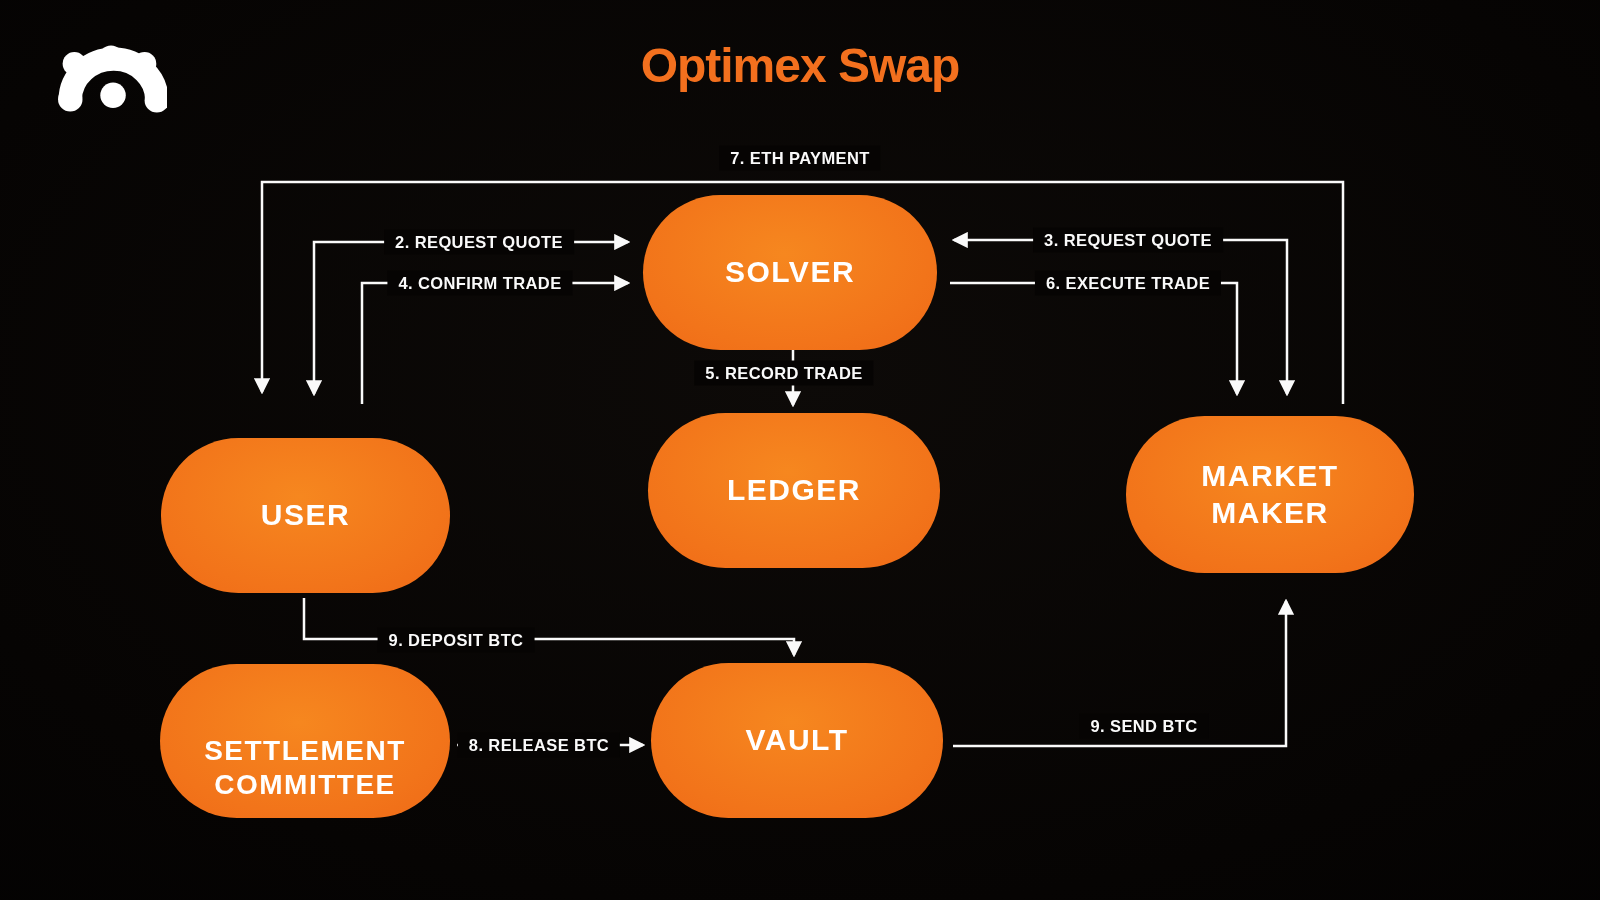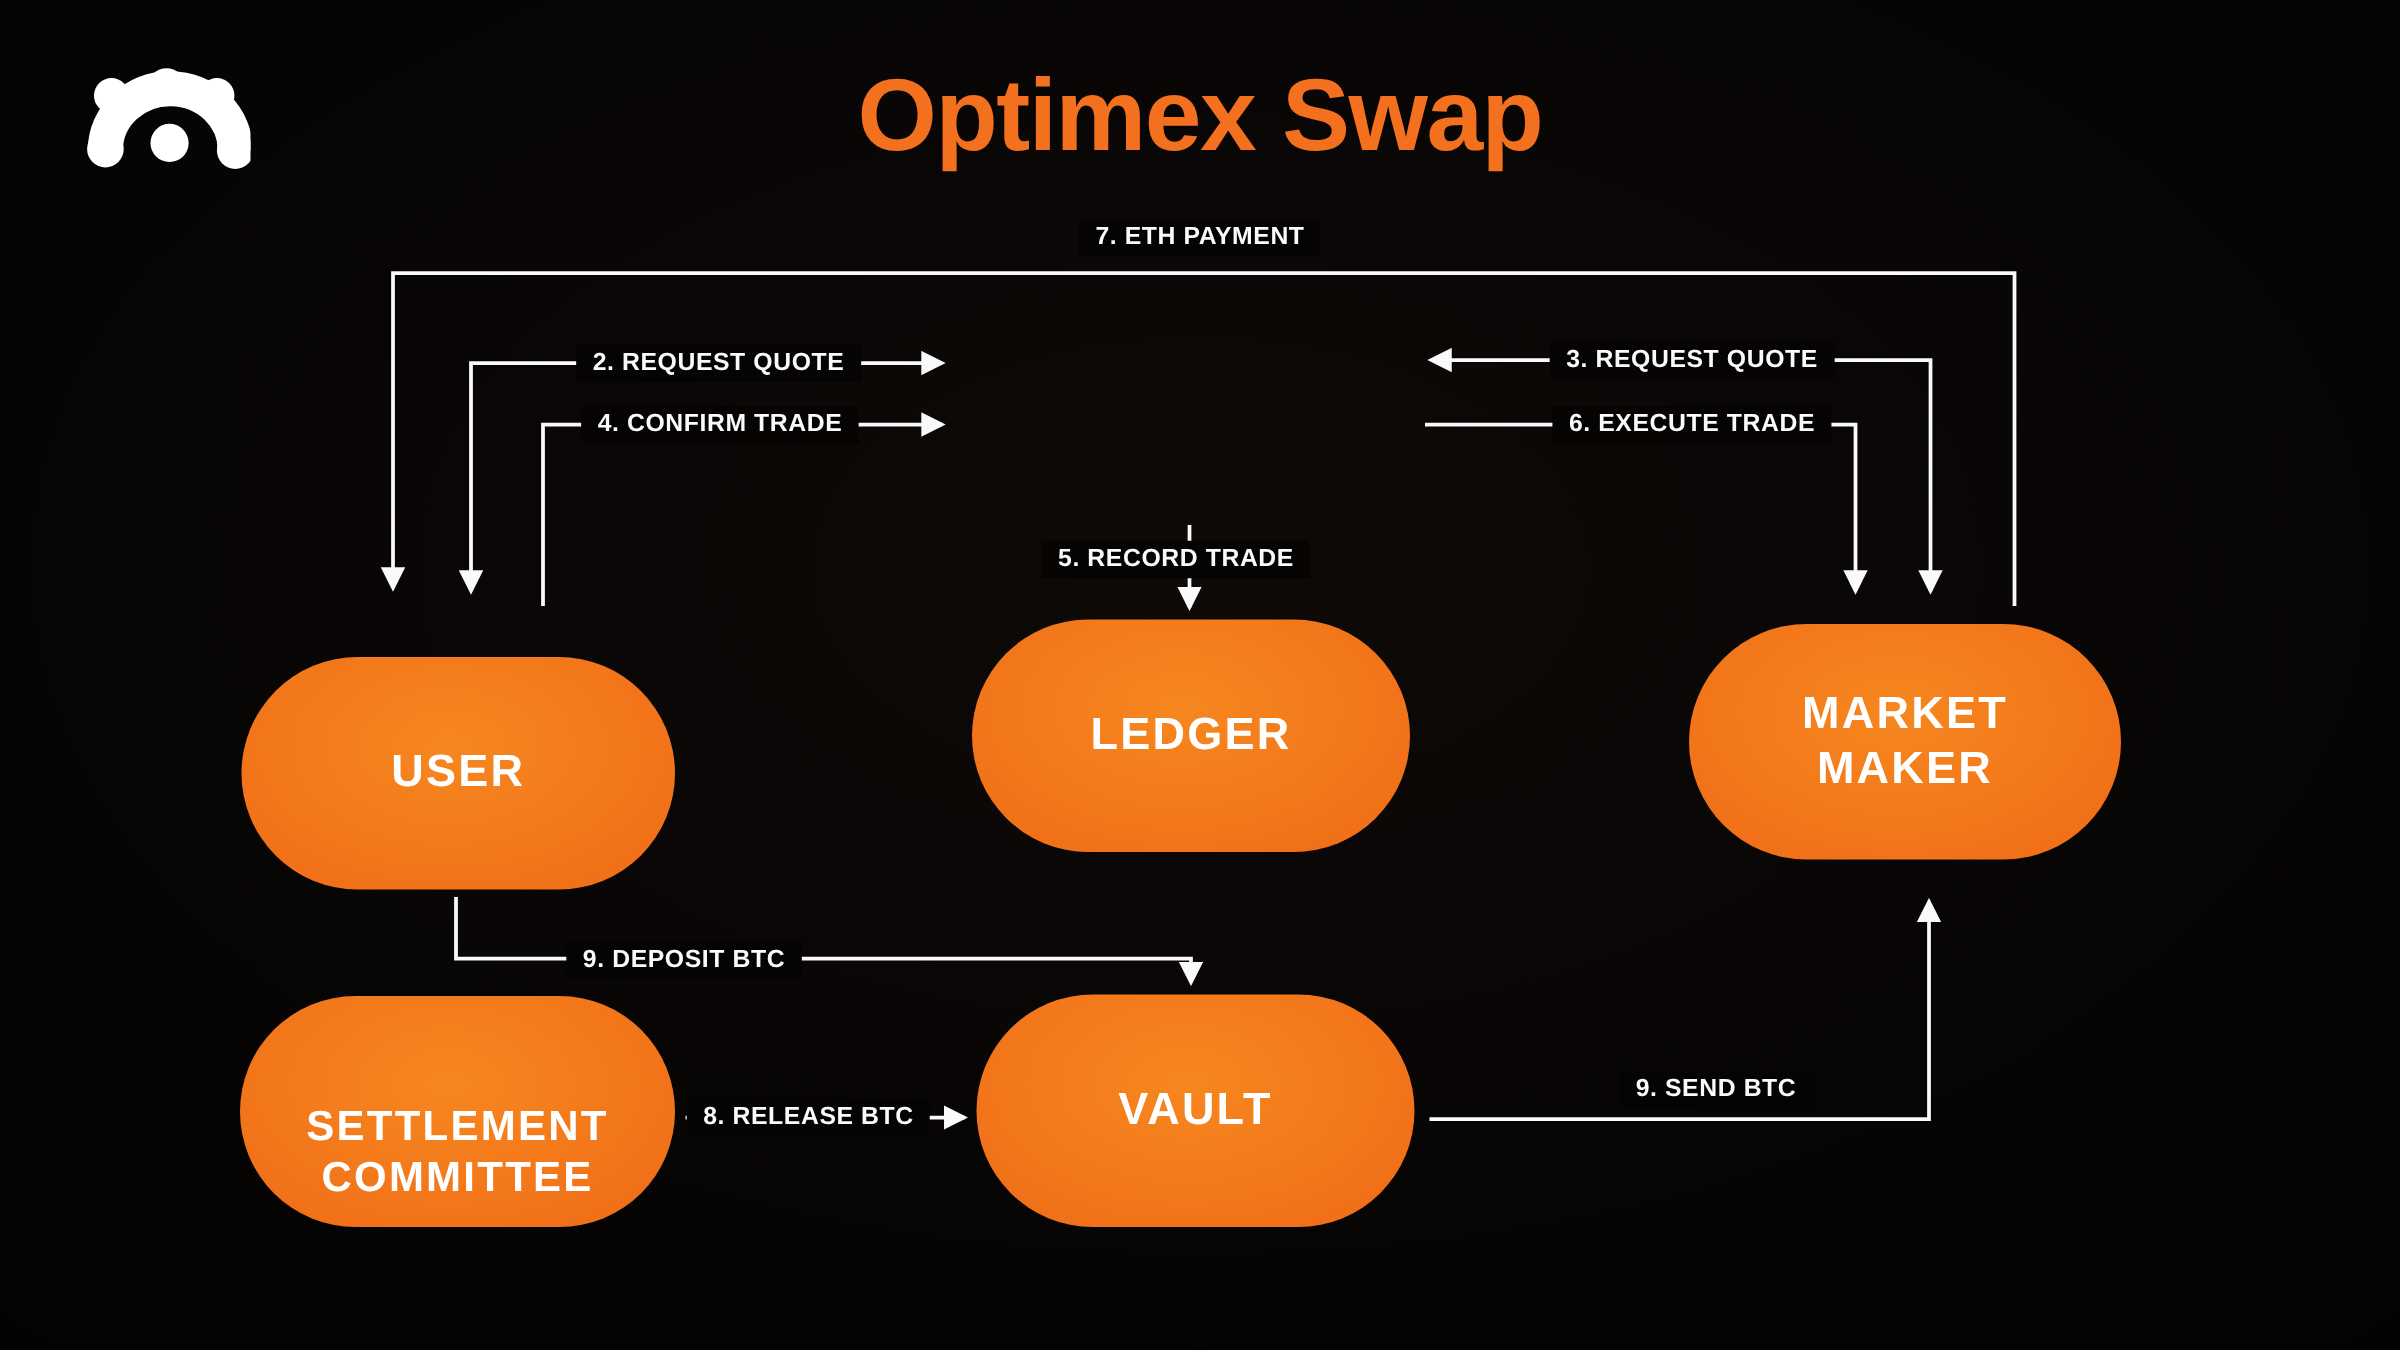--- a/index.html
+++ b/index.html
@@ -2,21 +2,21 @@
 <html><head>
 <meta charset="utf-8">
 <style>
   html,body{margin:0;padding:0;background:#000;}
   body{width:1600px;height:900px;overflow:hidden;font-family:"Liberation Sans",sans-serif;}
   .stage{position:relative;width:1600px;height:900px;
          background:radial-gradient(1300px 760px at 50% 42%, #0d0a08 0%, #060403 70%, #030202 100%);}
 
   
   .title{position:absolute;left:50%;top:38px;transform:translateX(-50%);
-         font-size:68px;font-weight:800;letter-spacing:-1px;white-space:nowrap;}
+         font-size:48px;font-weight:800;letter-spacing:-1px;white-space:nowrap;}
 
   
   .brand{position:absolute;left:55px;top:32px;width:112px;height:92px;}
 
   
   svg.wires{position:absolute;left:0;top:0;}
 
   
   .node{position:absolute;box-sizing:border-box;border-radius:80px;
         display:flex;align-items:center;justify-content:center;text-align:center;
@@ -84,20 +84,23 @@
   <div class="edge-label" id="lbl-eth-payment">7. ETH PAYMENT</div>
   <div class="edge-label" id="lbl-request-quote-user">2. REQUEST QUOTE</div>
   <div class="edge-label" id="lbl-confirm-trade">4. CONFIRM TRADE</div>
   <div class="edge-label" id="lbl-request-quote-mm">3. REQUEST QUOTE</div>
   <div class="edge-label" id="lbl-execute-trade">6. EXECUTE TRADE</div>
   <div class="edge-label" id="lbl-record-trade">5. RECORD TRADE</div>
   <div class="edge-label" id="lbl-deposit-btc">9. DEPOSIT BTC</div>
   <div class="edge-label" id="lbl-release-btc">8. RELEASE BTC</div>
   <div class="edge-label" id="lbl-send-btc">9. SEND BTC</div>
 
+  <div class="node" id="node-solver">
+    <span>SOLVER</span>
+  </div>
   <div class="node" id="node-user">
     <span>USER</span>
   </div>
   <div class="node" id="node-ledger">
     <span>LEDGER</span>
   </div>
   <div class="node" id="node-market-maker">
     <span>MARKET MAKER</span>
   </div>
   <div class="node" id="node-settlement-committee">

